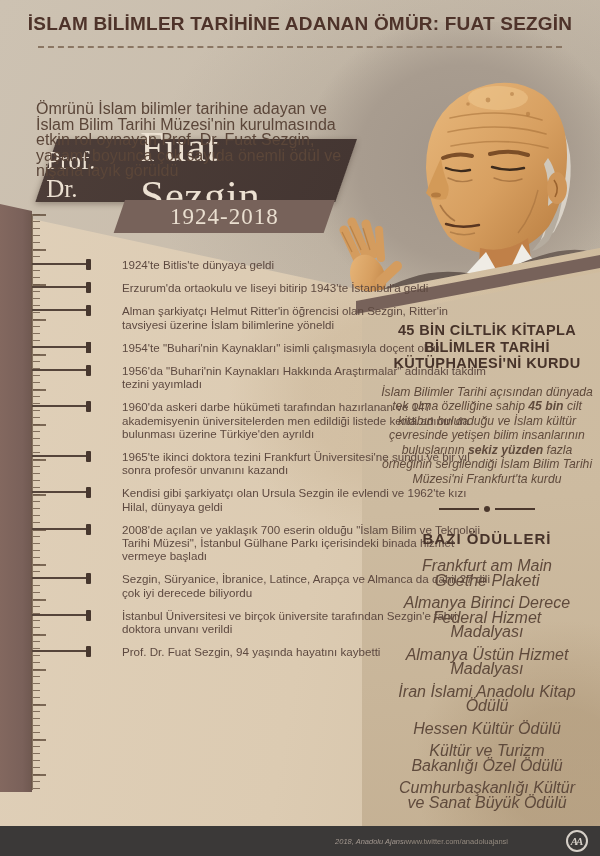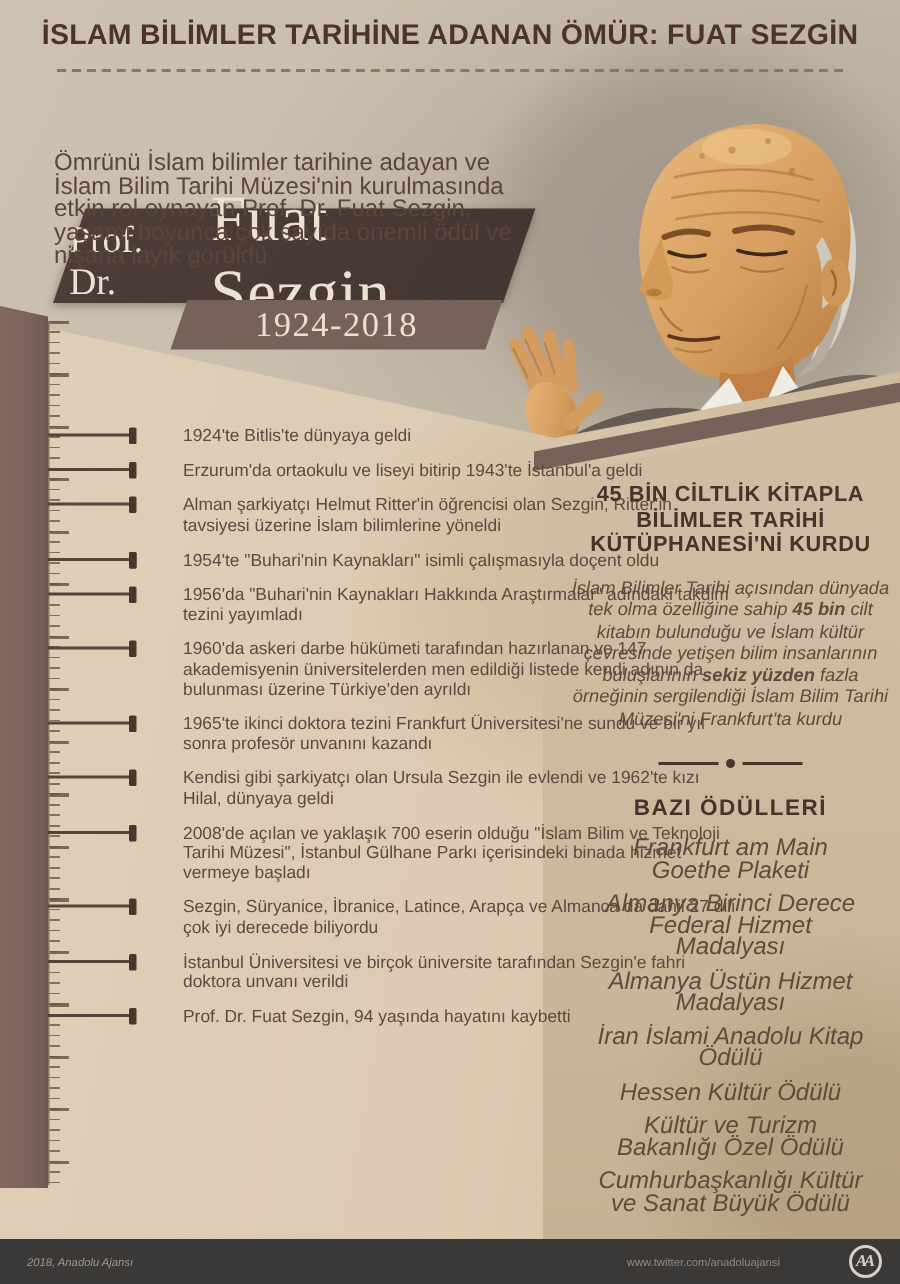--- a/index.html
+++ b/index.html
@@ -62,42 +62,42 @@
     box-shadow:0 2px 6px rgba(40,25,18,.35);}
   .banner-inner{transform:skewX(19deg);width:100%;height:100%;display:flex;align-items:center;justify-content:center;gap:9px;
     font-family:"Liberation Serif","DejaVu Serif",serif;color:#ece1d2;}
   .banner-prefix{font-size:25px;padding-top:8px;}
   .banner-name{font-size:43px;letter-spacing:.5px;}
   .years-band{position:absolute;left:125px;top:200px;width:210px;height:33px;z-index:8;
     background:#77625a;transform:skewX(-19deg);transform-origin:top left;}
   .years-inner{transform:skewX(19deg);width:100%;height:100%;display:flex;align-items:center;justify-content:center;
     font-family:"Liberation Serif","DejaVu Serif",serif;font-size:23px;color:#eadfd0;letter-spacing:1px;}
   
-  .timeline{position:absolute;left:34px;top:284px;width:456px;z-index:10;}
+  .timeline{position:absolute;left:34px;top:258px;width:456px;z-index:10;}
   .tl-row{position:relative;padding-left:88px;margin-bottom:10px;
     font-size:11.6px;line-height:13.2px;color:#5d4940;font-weight:500;}
   .tl-line{position:absolute;left:-2px;top:5px;width:58px;height:2px;background:#55443a;}
   .tl-flag{position:absolute;left:52px;top:1px;width:5px;height:11px;background:#47372e;border-radius:1px;}
   
   .right-col{position:absolute;left:372px;top:322px;width:230px;z-index:10;text-align:center;color:#5f4a3c;}
   .lib-heading{font-size:14.5px;line-height:16.5px;font-weight:bold;letter-spacing:.4px;color:#47332a;}
   .lib-heading span{display:block;}
   .lib-para{max-width:218px;margin:13px auto 0;font-size:12.2px;line-height:14.5px;font-style:italic;text-align:center;}
   .lib-para b{font-style:italic;}
   .divider{margin:20px auto 0;display:flex;align-items:center;justify-content:center;gap:5px;}
   .divider .bar{width:40px;height:2px;background:#4a372c;}
   .divider .dot{width:6px;height:6px;border-radius:50%;background:#4a372c;}
   .awards-heading{margin-top:18px;font-size:15px;font-weight:bold;letter-spacing:1px;color:#47332a;}
   .awards{margin-top:12px;}
   .award{max-width:182px;margin:0 auto 8px;font-size:16px;line-height:14.5px;font-style:italic;}
   
   .footer{position:absolute;left:0;right:0;bottom:0;height:30px;background:#3b3938;z-index:30;
-    display:flex;align-items:center;justify-content:space-between;padding:0 12px 0 18px;box-sizing:border-box;}
+    display:flex;align-items:center;justify-content:flex-end;padding:0 12px 0 18px;box-sizing:border-box;}
   .footer-left{font-size:7.5px;font-style:italic;color:#a39890;}
-  .footer-right{display:flex;align-items:center;gap:8px;}
+  .footer-right{display:flex;align-items:center;gap:20px;}
   .footer-url{font-size:7.5px;color:#948a7f;}
   .aa-logo{width:22px;height:22px;border:2px solid #d6d0c8;border-radius:50%;box-sizing:border-box;
     display:flex;align-items:center;justify-content:center;
     font-family:"Liberation Serif","DejaVu Serif",serif;font-weight:bold;font-style:italic;
     font-size:11px;letter-spacing:-2px;color:#d6d0c8;padding-right:2px;margin-left:38px;}
 </style>
 </head>
 <body>
 
 <div class="page">

